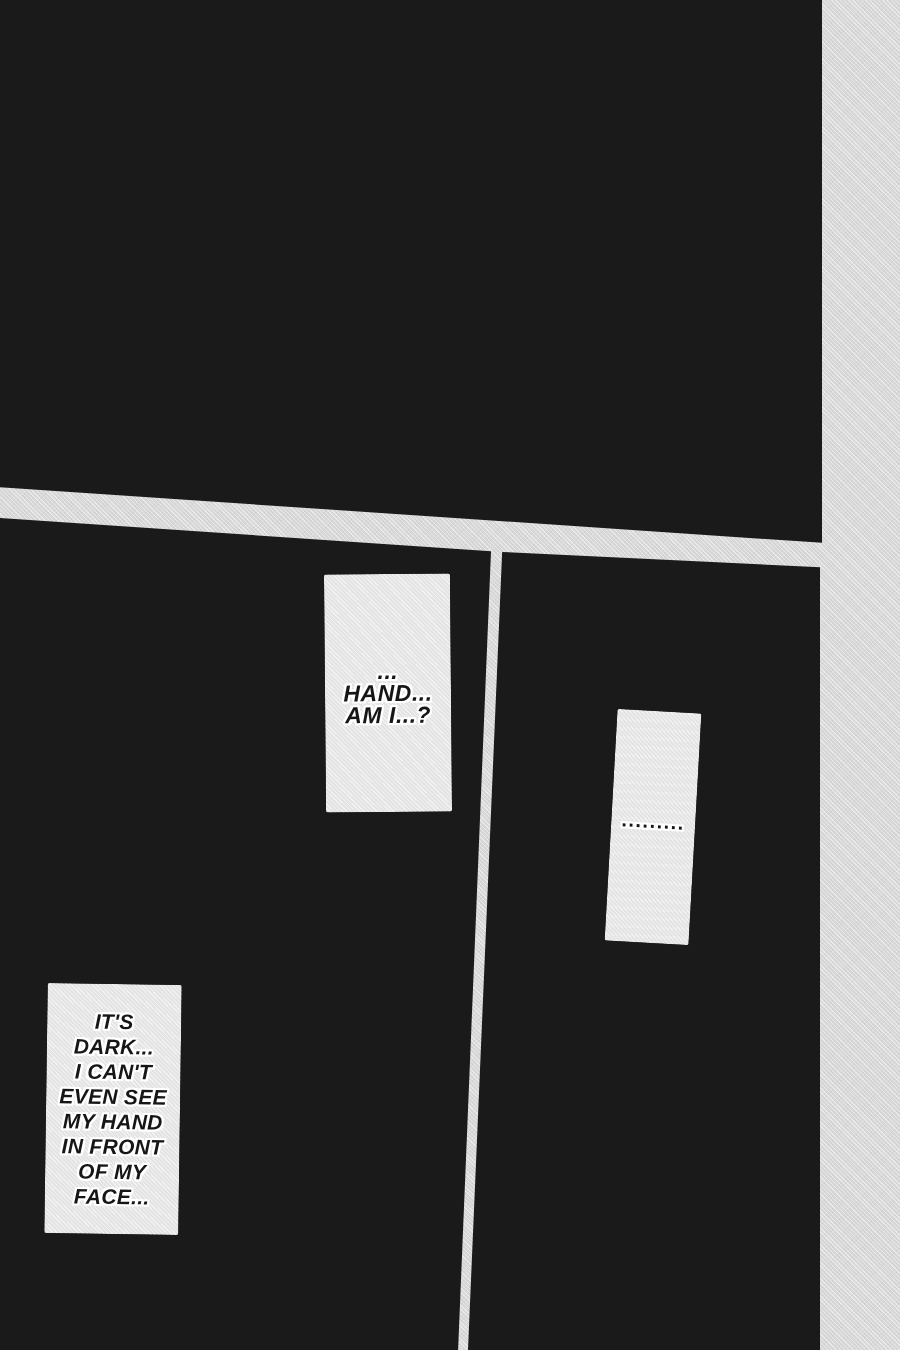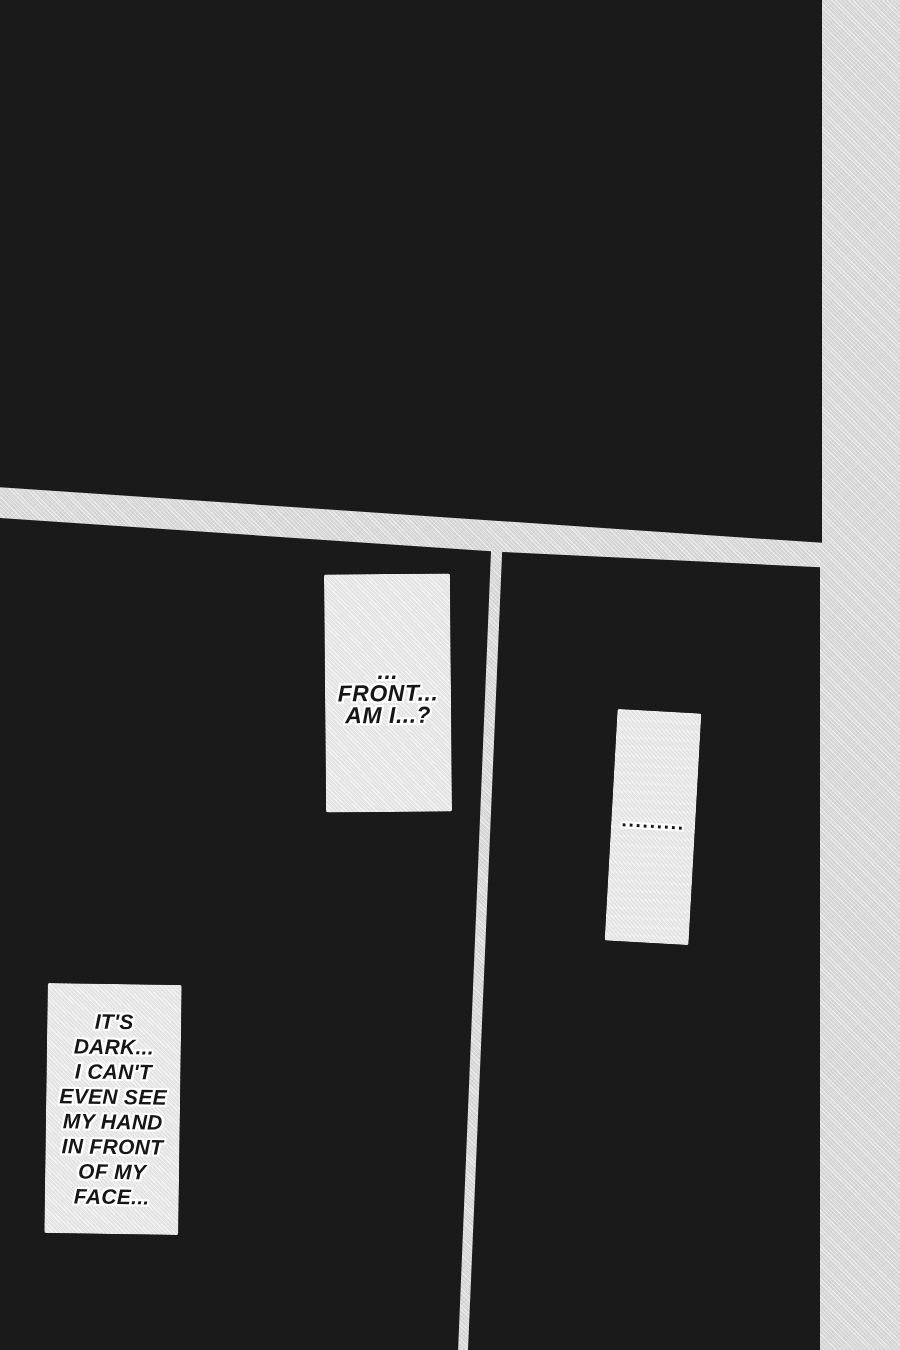--- a/index.html
+++ b/index.html
@@ -98,21 +98,21 @@
 
 <div class="page">
 
   <div class="panel panel-top"></div>
   <div class="panel panel-bottom-left"></div>
   <div class="panel panel-bottom-right"></div>
 
   <div class="caption caption-where">
     <div class="caption-text">
       <span class="line">...</span>
-      <span class="line">FRONT...</span>
+      <span class="line">HAND...</span>
       <span class="line">AM I...?</span>
     </div>
   </div>
 
   <div class="caption caption-silence">
     <span class="dots">.........</span>
   </div>
 
   <div class="caption caption-dark">
     <div class="caption-text">

